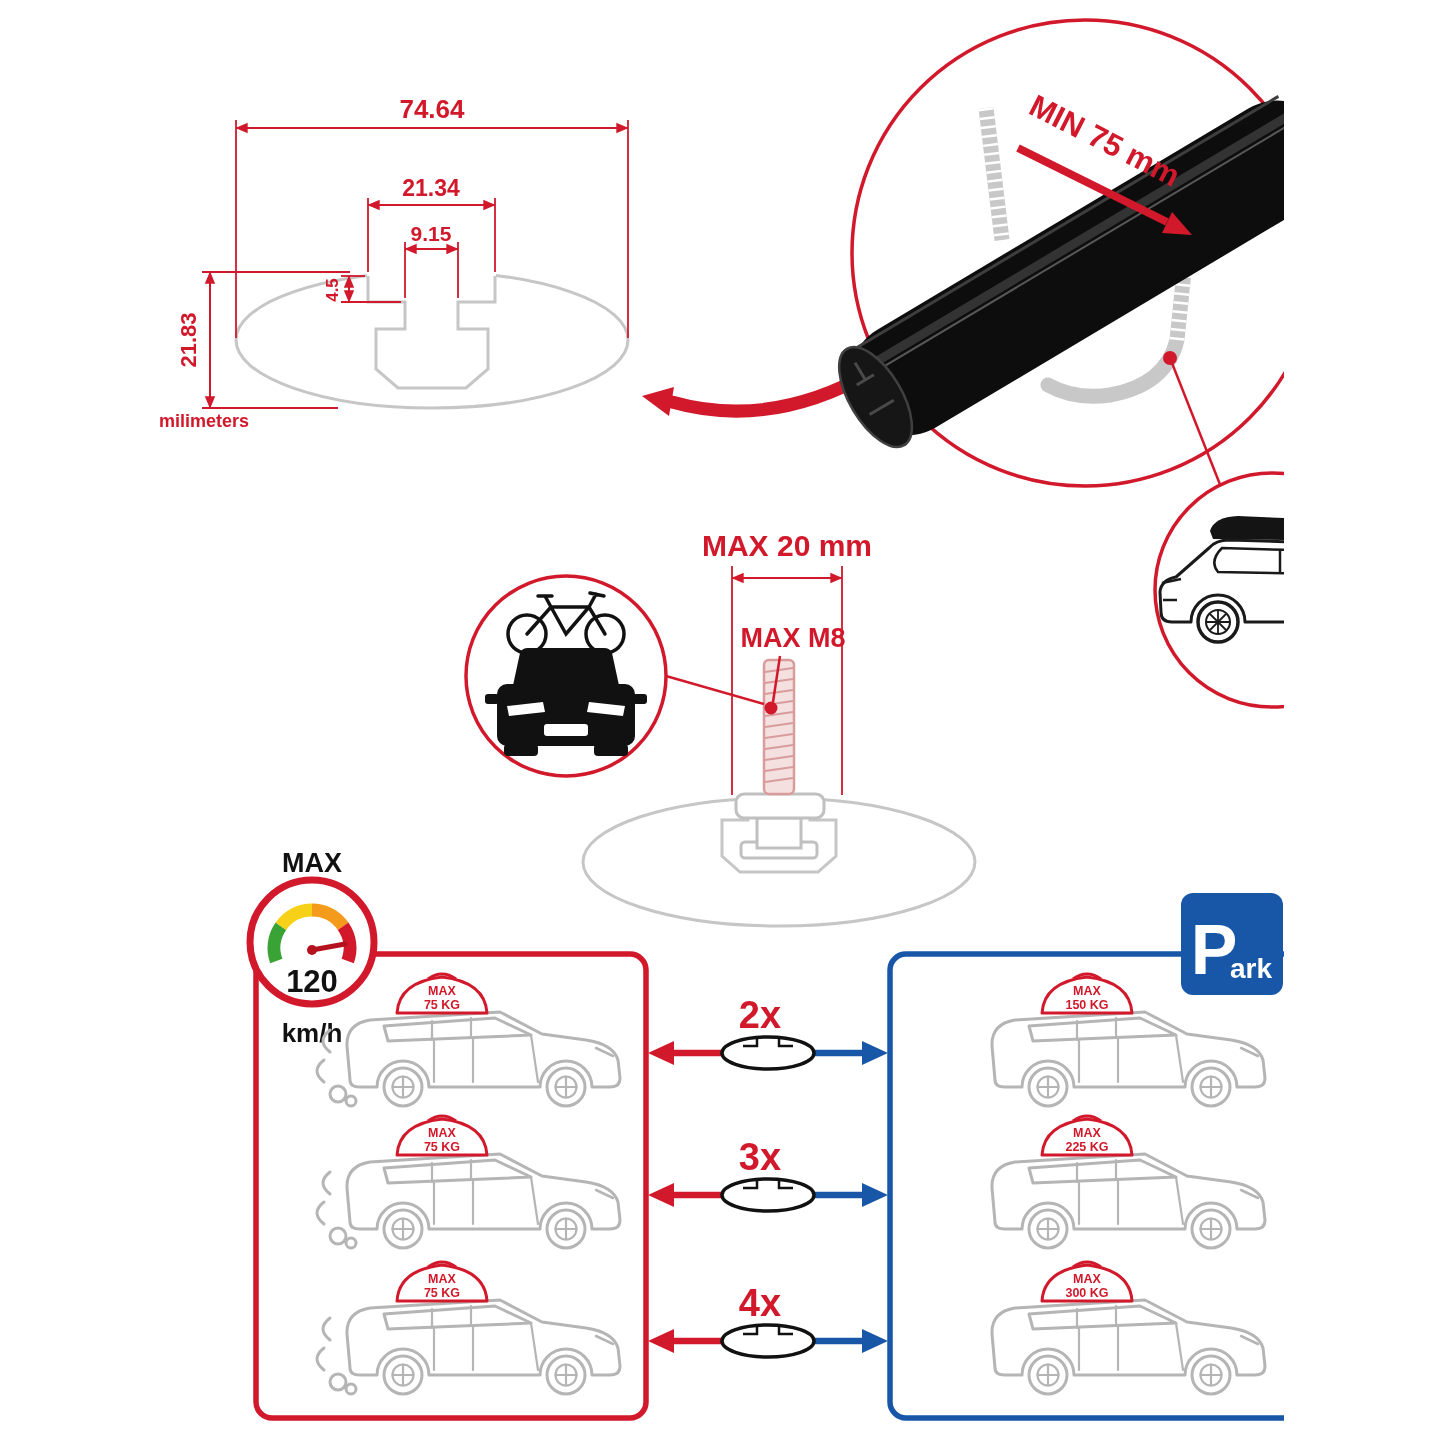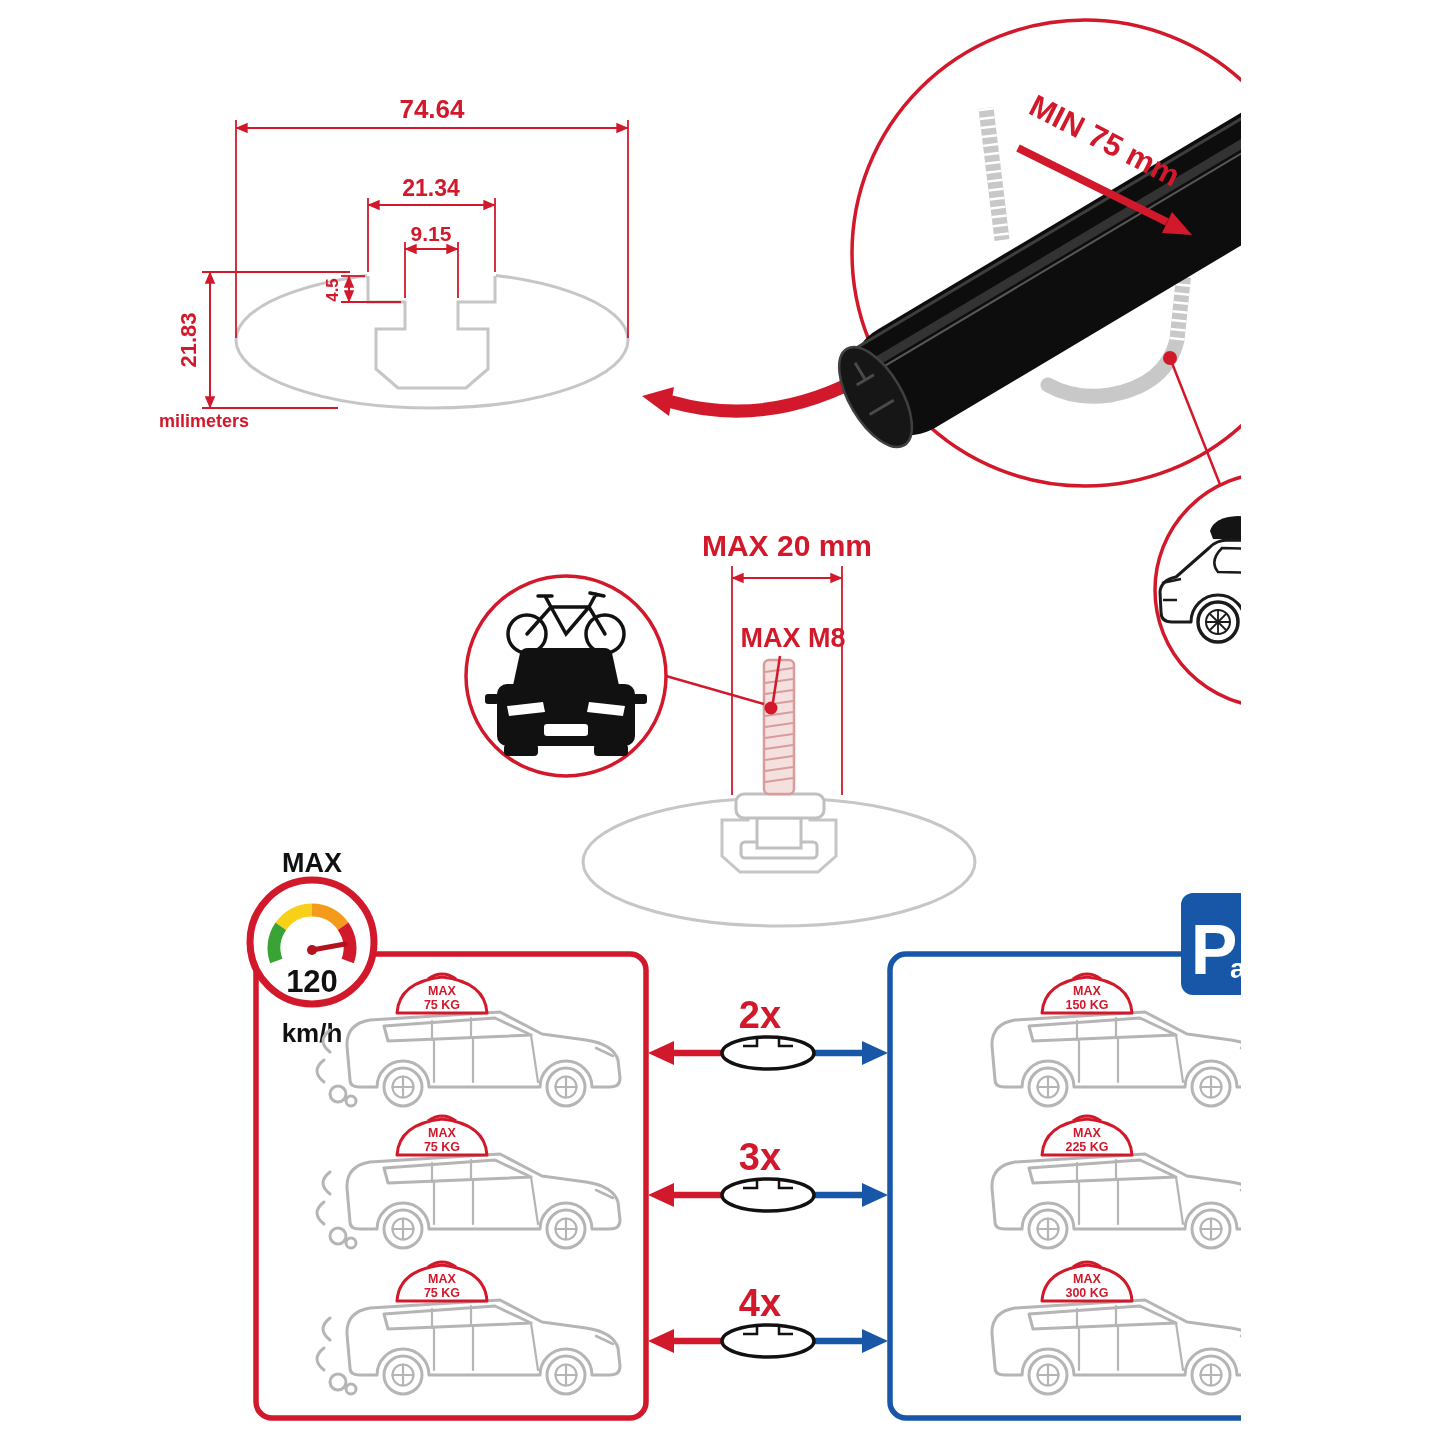--- a/index.html
+++ b/index.html
@@ -1,17 +1,17 @@
 <!DOCTYPE html>
 <html><head>
 <meta charset="utf-8">
 <title>Roof Rack Crossbar Infographic</title>
 <style>
   html,body{margin:0;padding:0;background:#ffffff;}
-  #canvas{position:relative;width:1241px;height:1445px;background:#ffffff;overflow:hidden;}
+  #canvas{position:relative;width:1241px;height:1445px;background:#ffffff;overflow:hidden;padding-left:43px;}
   svg{position:absolute;left:0;top:0;}
   text{font-family:"Liberation Sans", sans-serif;}
   .dim{fill:#d2192b;font-weight:bold;text-anchor:middle;}
   .dimline{stroke:#d2192b;stroke-width:2;fill:none;}
   .extline{stroke:#d2192b;stroke-width:1.8;fill:none;}
   .redtxt{fill:#d2192b;font-weight:bold;text-anchor:middle;}
   .blacktxt{fill:#111111;font-weight:bold;text-anchor:middle;}
   .whitetxt{fill:#ffffff;font-weight:bold;}
   .bagtxt{fill:#d2192b;font-weight:bold;font-size:12.5px;text-anchor:middle;}
   .grayline{stroke:#c6c6c6;stroke-width:3;fill:none;}

